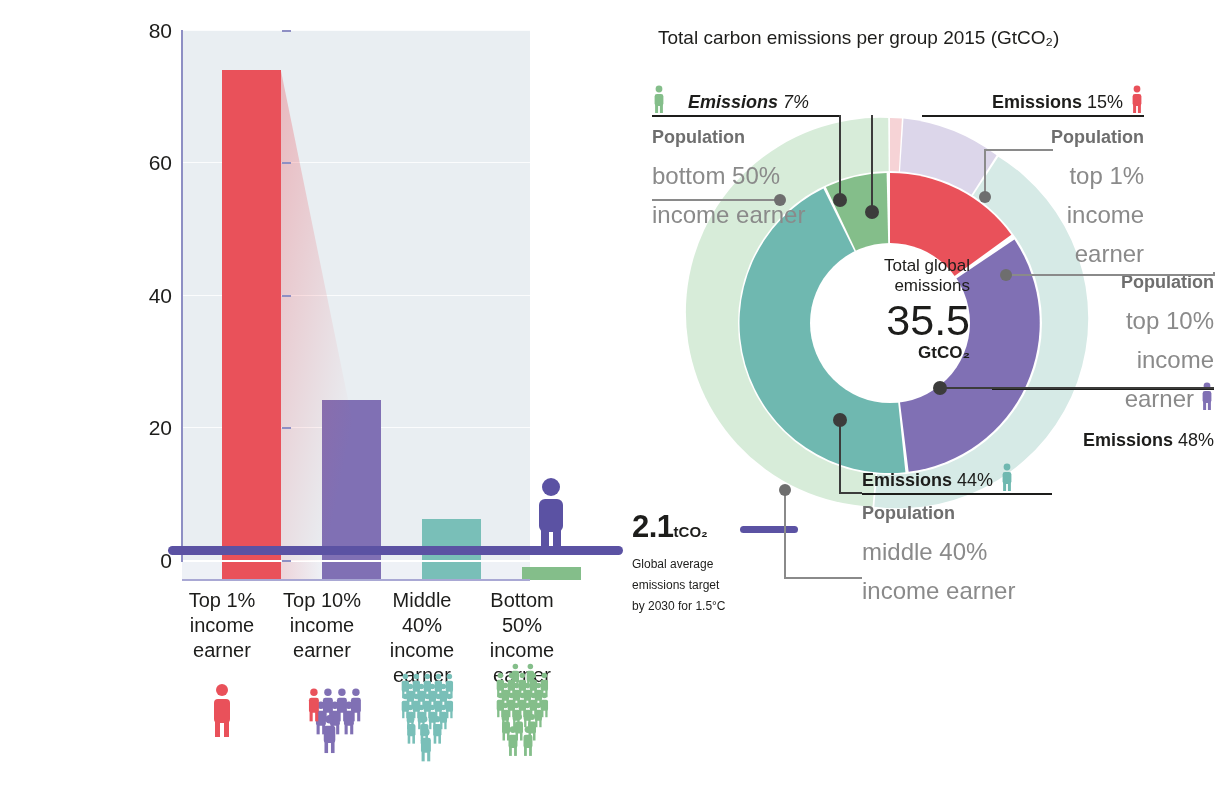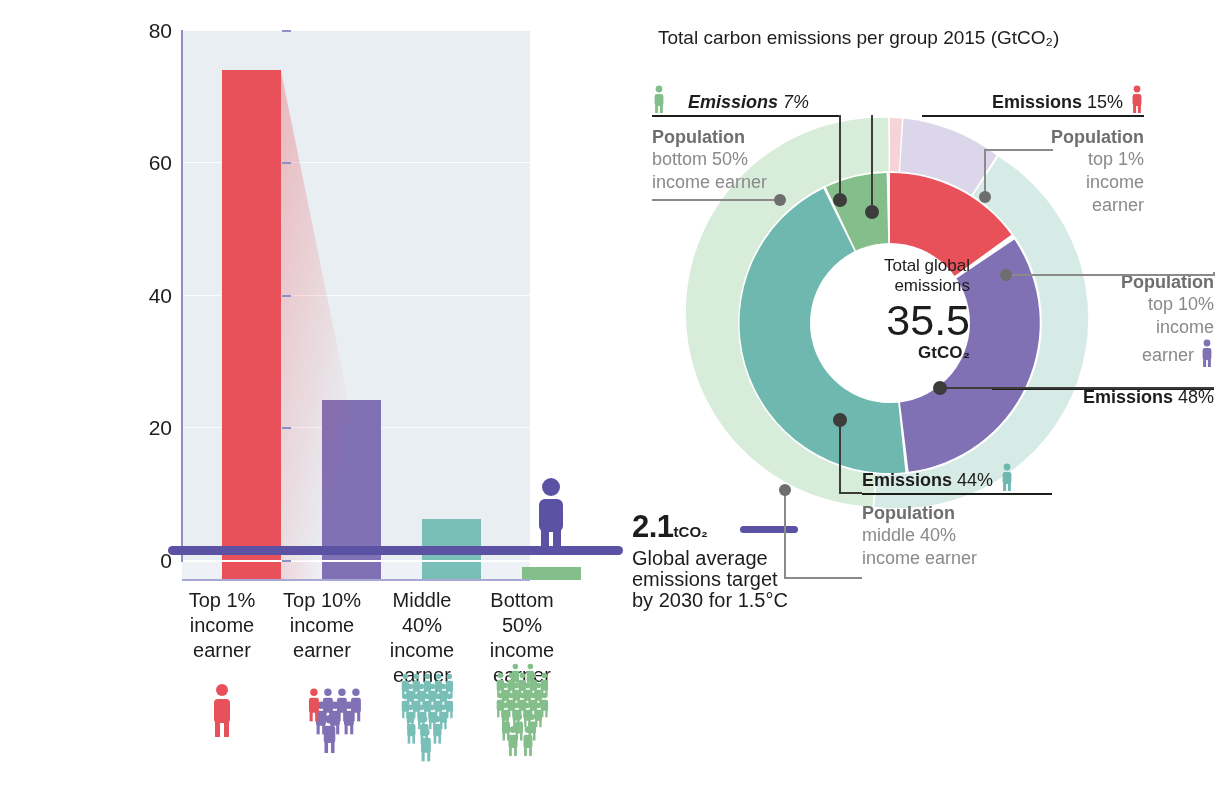--- a/index.html
+++ b/index.html
@@ -36,36 +36,36 @@
 
   .cat-label{position:absolute;top:588px;width:92px;text-align:center;
              font-size:20px;line-height:25px;color:#1d1d1b;}
 
   #person-mark{position:absolute;left:536px;top:478px;width:30px;height:72px;}
 
   
   #target-annot{position:absolute;left:632px;top:509px;width:200px;}
   #target-annot .big{font-size:31px;font-weight:bold;letter-spacing:-.5px;}
   #target-annot .unit{font-size:15px;font-weight:bold;}
-  #target-annot .desc{font-size:20px;line-height:21px;color:#1d1d1b;margin-top:3px;}
+  #target-annot .desc{font-size:12px;line-height:21px;color:#1d1d1b;margin-top:9px;}
   #target-dash{position:absolute;left:740px;top:526px;width:58px;height:7px;
                background:#5b52a3;border-radius:4px;}
 
   
   .picto-group{position:absolute;bottom:28px;}
 
   
   #donut-panel{position:absolute;left:640px;top:0;width:590px;height:592px;}
   #donut-title{position:absolute;left:18px;top:27px;font-size:19px;color:#1d1d1b;}
 
   .lbl{position:absolute;}
   .lbl .em{font-size:18px;font-weight:bold;color:#1d1d1b;white-space:nowrap;}
   .lbl .em .pct{font-weight:normal;}
   .lbl .pop-head{font-size:18px;font-weight:bold;color:#6e6e6e;}
-  .lbl .pop-body{font-size:18px;line-height:23px;color:#8a8a8a;}
+  .lbl .pop-body{font-size:24px;line-height:23px;color:#8a8a8a;margin-top:16px;}
   .rule{position:absolute;background:#1d1d1b;height:2px;}
 
   .fig{display:inline-block;vertical-align:-3px;}
 </style>
 </head>
 <body>
 
 <div class="root">
 
   <div id="bar-panel">

